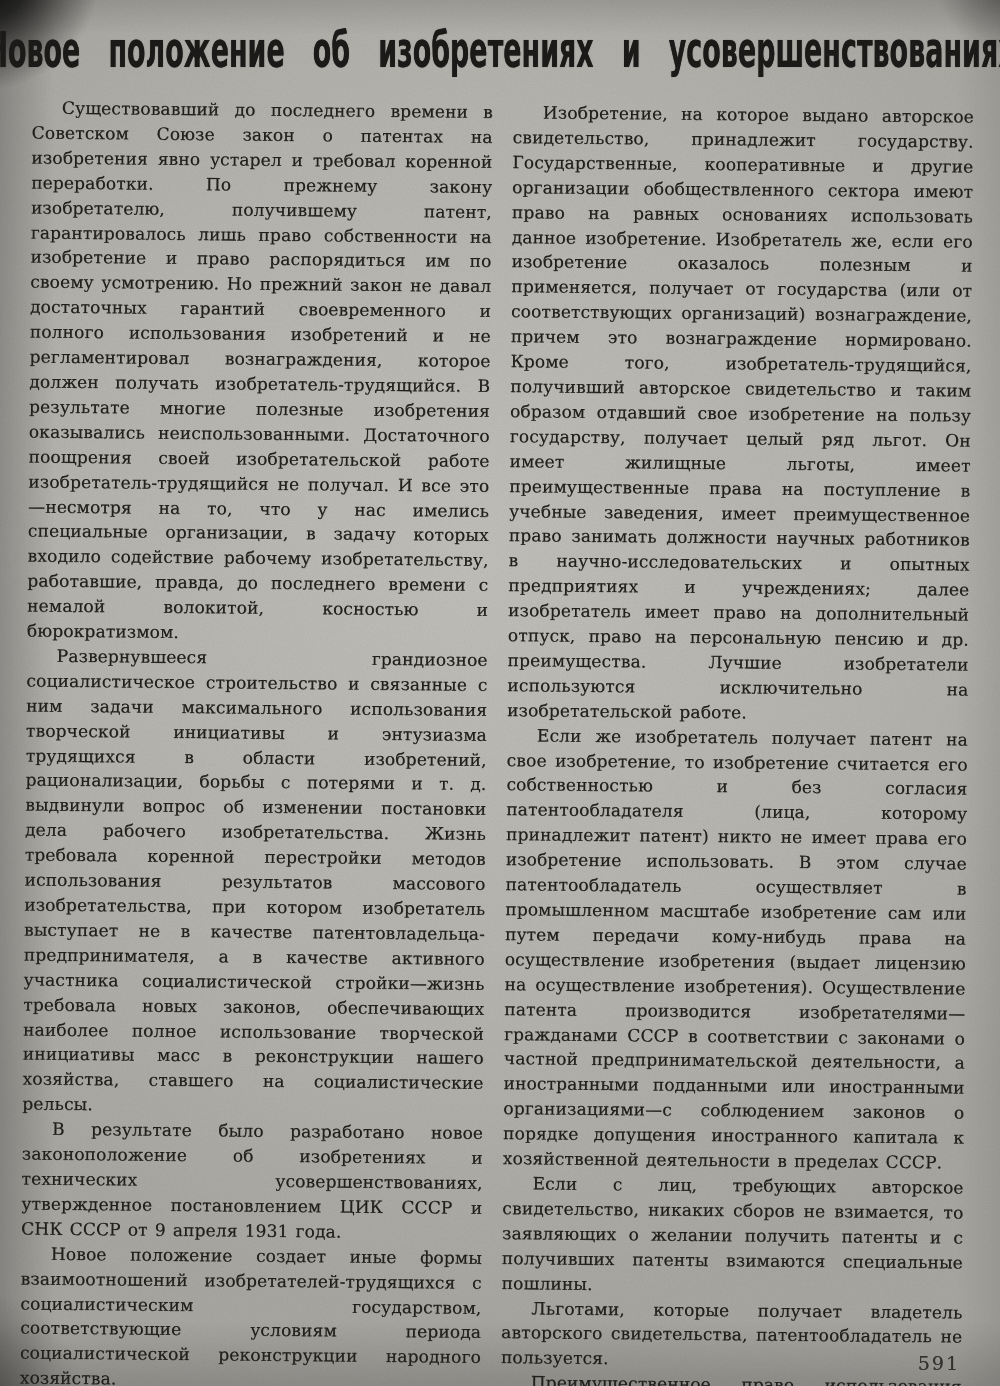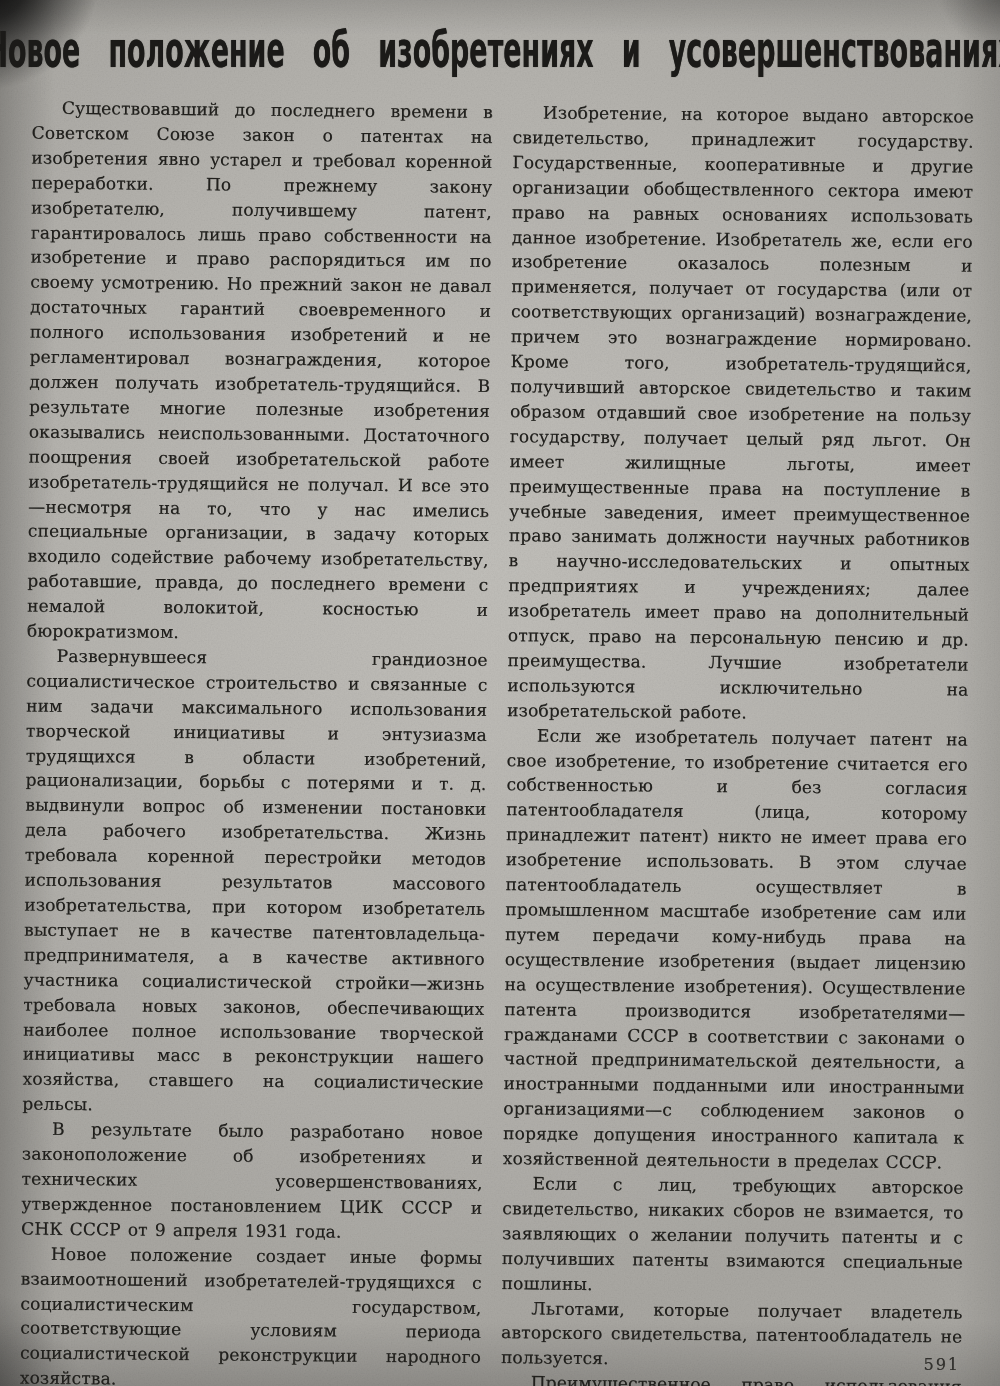--- a/index.html
+++ b/index.html
@@ -64,21 +64,21 @@
   }
   .col p {
     margin: 0;
     text-indent: 30px;
   }
   .page-number {
     position: absolute;
     right: 40px;
     bottom: 12px;
     font-family: "DejaVu Serif", serif;
-    font-size: 16px;
+    font-size: 19px;
     letter-spacing: 2px;
     color: #33322f;
     text-shadow: 0.3px 0.3px 0.5px rgba(30,30,26,0.5);
     margin-top: 11px;
   }
   .noise {
     position: absolute;
     left: 0;
     top: 0;
     width: 1000px;

